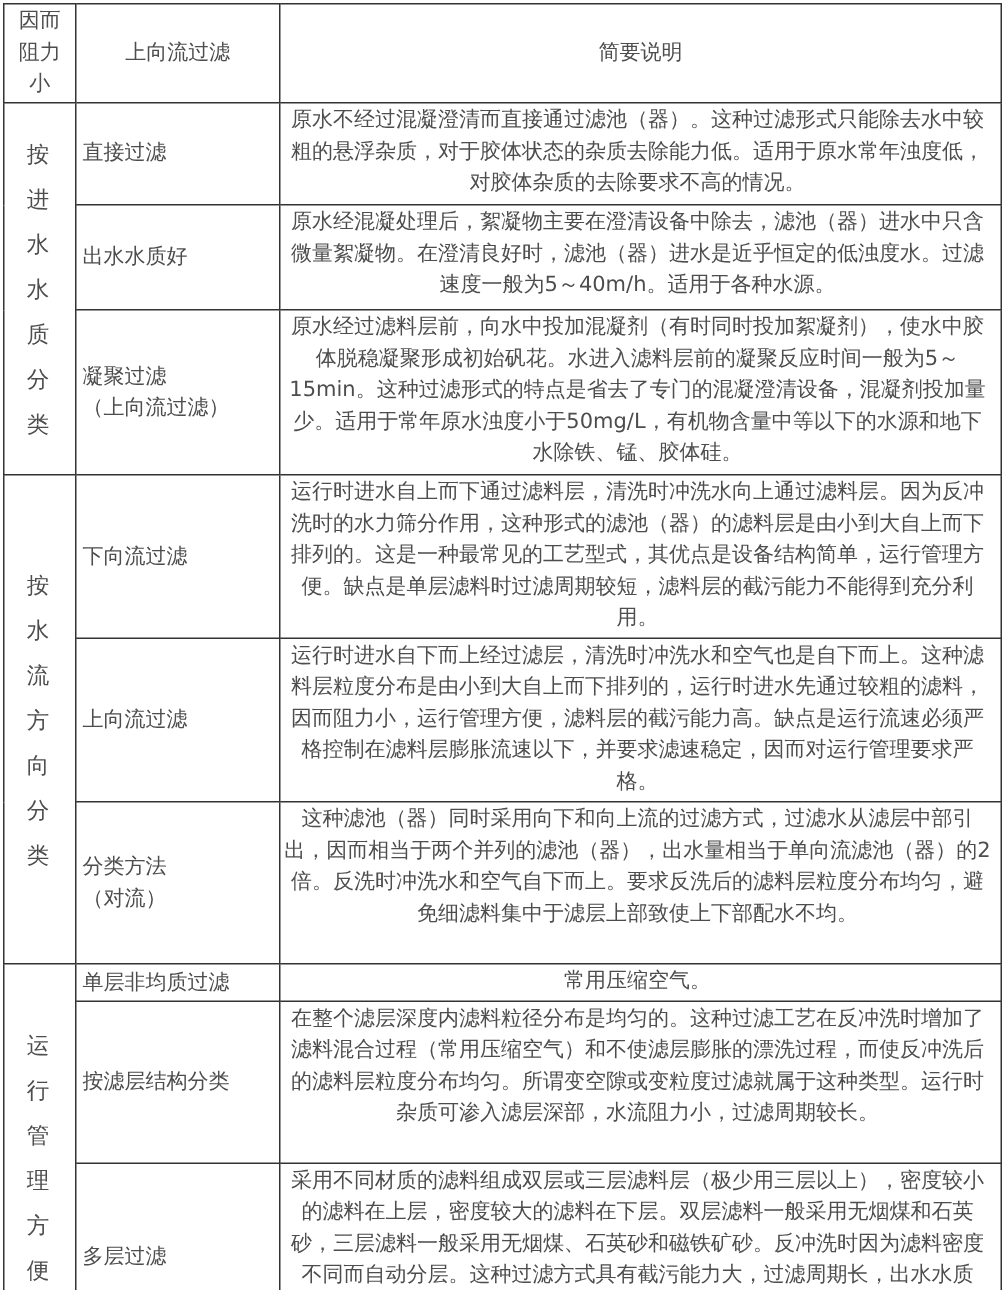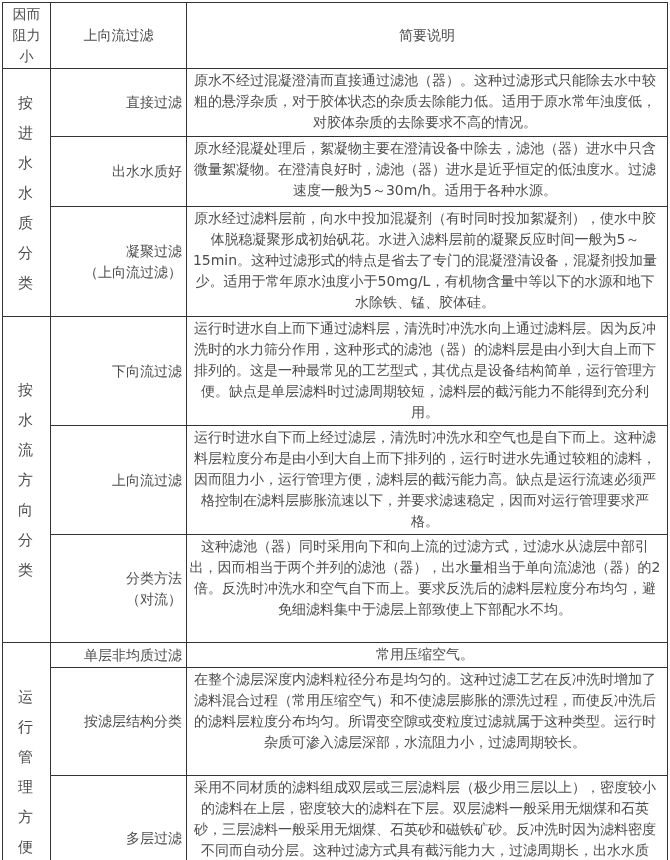--- a/index.html
+++ b/index.html
@@ -41,21 +41,21 @@
   }
   .cat-label {
     width: 1.15em;
     margin: 0 auto;
     word-break: break-all;
     line-height: 30px;
     font-size: 15px;
     text-align: left;
   }
   td.type {
-    text-align: right;
+    text-align: left;
     vertical-align: middle;
     white-space: pre-line;
   }
   td.desc {
     text-align: center;
     vertical-align: top;
     padding: 1px 6px 2px 2px;
   }
 </style>
 </head>
@@ -76,21 +76,21 @@
 
     <tr style="height:68px">
       <td class="cat" rowspan="3">
         <div class="cat-label">按进水水质分类</div>
       </td>
       <td class="type">直接过滤</td>
       <td class="desc">原水不经过混凝澄清而直接通过滤池（器）。这种过滤形式只能除去水中较粗的悬浮杂质，对于胶体状态的杂质去除能力低。适用于原水常年浊度低，对胶体杂质的去除要求不高的情况。</td>
     </tr>
     <tr style="height:70px">
       <td class="type">出水水质好</td>
-      <td class="desc">原水经混凝处理后，絮凝物主要在澄清设备中除去，滤池（器）进水中只含微量絮凝物。在澄清良好时，滤池（器）进水是近乎恒定的低浊度水。过滤速度一般为5～30m/h。适用于各种水源。</td>
+      <td class="desc">原水经混凝处理后，絮凝物主要在澄清设备中除去，滤池（器）进水中只含微量絮凝物。在澄清良好时，滤池（器）进水是近乎恒定的低浊度水。过滤速度一般为5～40m/h。适用于各种水源。</td>
     </tr>
     <tr style="height:110px">
       <td class="type">凝聚过滤
 （上向流过滤）</td>
       <td class="desc">原水经过滤料层前，向水中投加混凝剂（有时同时投加絮凝剂），使水中胶体脱稳凝聚形成初始矾花。水进入滤料层前的凝聚反应时间一般为5～15min。这种过滤形式的特点是省去了专门的混凝澄清设备，混凝剂投加量少。适用于常年原水浊度小于50mg/L，有机物含量中等以下的水源和地下水除铁、锰、胶体硅。</td>
     </tr>
 
     <tr style="height:106px">
       <td class="cat" rowspan="3">
         <div class="cat-label">按水流方向分类</div>

